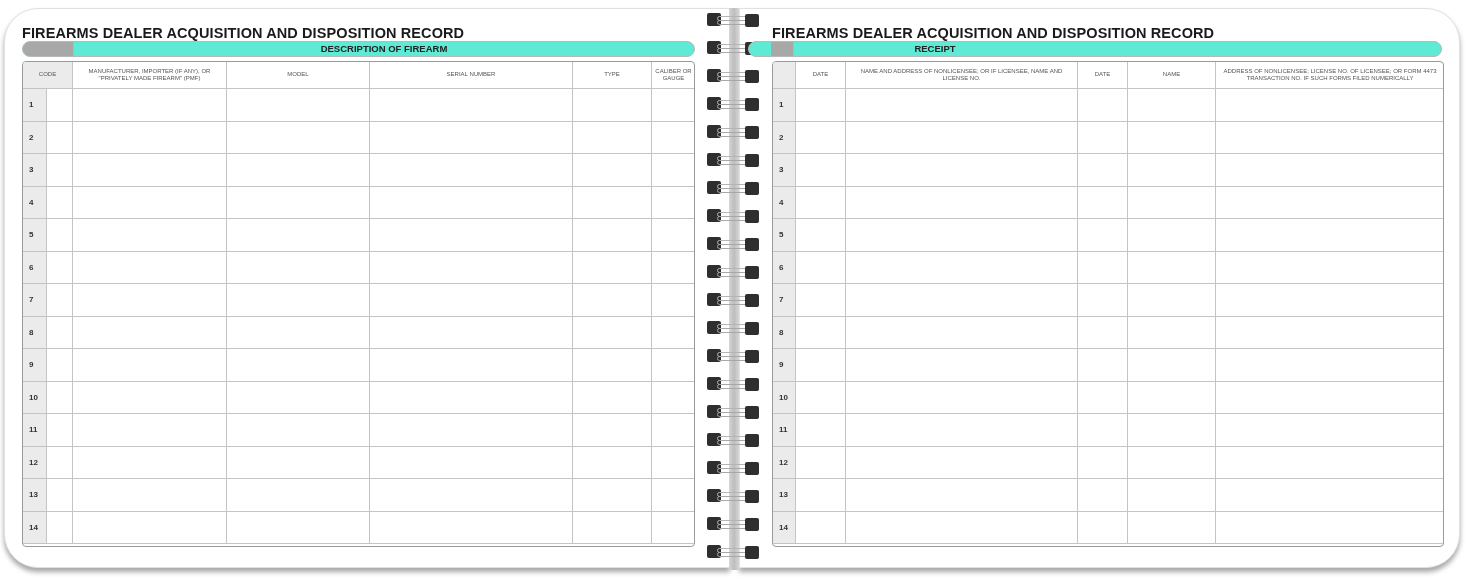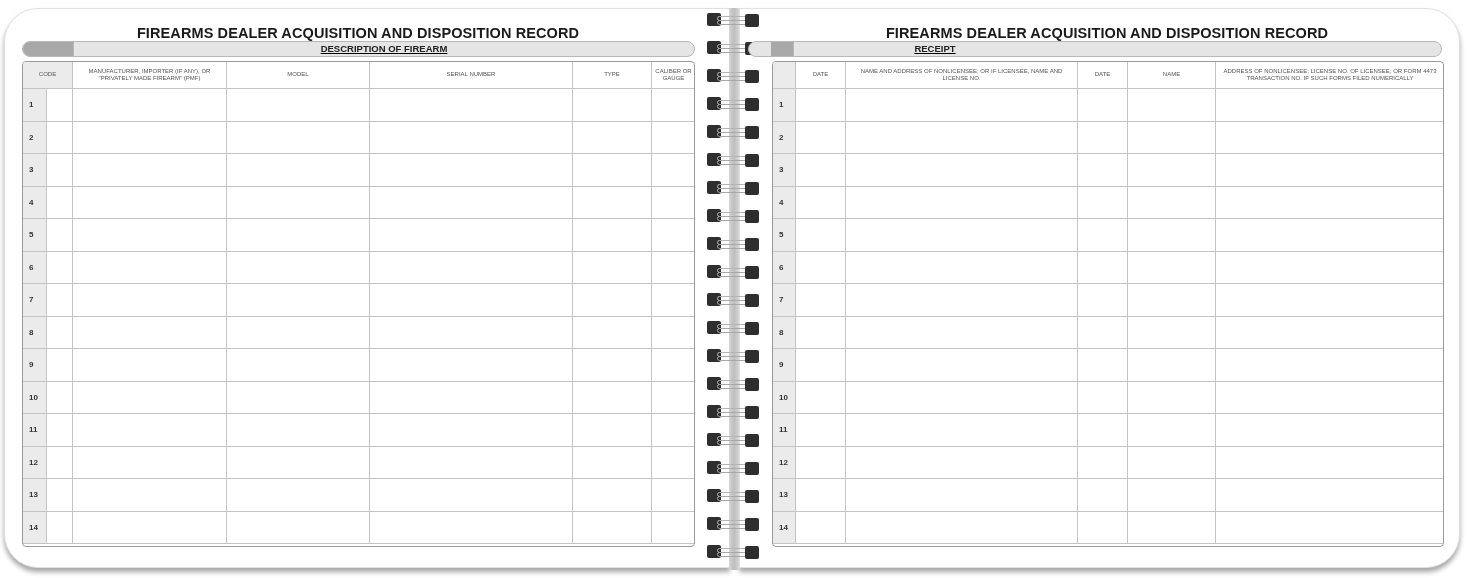--- a/index.html
+++ b/index.html
@@ -1,21 +1,21 @@
 <!DOCTYPE html>
 <html><head>
 <meta charset="utf-8">
 <style>
   html,body{margin:0;padding:0;}
   body{width:1468px;height:578px;background:#ffffff;position:relative;overflow:hidden;font-family:"Liberation Sans",sans-serif;}
   .page{position:absolute;top:8px;height:558px;background:#fff;box-shadow:0 4px 5px rgba(0,0,0,0.35);}
   .page.left{left:4px;width:724px;border-radius:34px 0 0 34px;border:1px solid #e0e0e0;}
   .page.right{left:739px;width:719px;border-radius:0 34px 34px 0;border:1px solid #e0e0e0;}
-  .title{position:absolute;top:25px;font-weight:bold;font-size:14.5px;color:#1a1a1a;text-align:center;letter-spacing:0.1px;}
-  .band{position:absolute;top:41px;height:14px;border:1px solid #b8b8b8;border-radius:8px;background:#e5e5e5;overflow:hidden;display:flex;text-decoration:underline;}
+  .title{position:absolute;top:25px;font-weight:bold;font-size:14.5px;color:#1a1a1a;letter-spacing:0.1px;}
+  .band{position:absolute;top:41px;height:14px;border:1px solid #b8b8b8;border-radius:8px;background:#5eead4;overflow:hidden;display:flex;}
   .band .dark{background:#a8a8a8;height:100%;}
   .band .seg{height:100%;font-weight:bold;font-size:9.5px;color:#222;text-align:center;line-height:14px;border-left:1px solid #b8b8b8;box-sizing:border-box;}
   table{position:absolute;border-collapse:collapse;table-layout:fixed;}
   .tbl-wrap{position:absolute;border:1px solid #9a9a9a;border-radius:4px;overflow:hidden;background:#fff;}
   th{font-weight:normal;font-size:6px;color:#555;text-align:center;border:1px solid #c4c4c4;height:26px;line-height:7.5px;padding:0 2px;}
   td{border:1px solid #c4c4c4;height:31.5px;padding:0;}
   td.num{background:#ebebeb;font-weight:bold;font-size:8px;color:#333;padding-left:6px;text-align:left;}
   th.codehdr{background:#ebebeb;}
   th.numhdr{background:#ebebeb;}
   .spine{position:absolute;left:729px;top:8px;width:10px;height:562px;background:linear-gradient(90deg,#d6d6d6,#bdbdbd 50%,#d6d6d6);}

